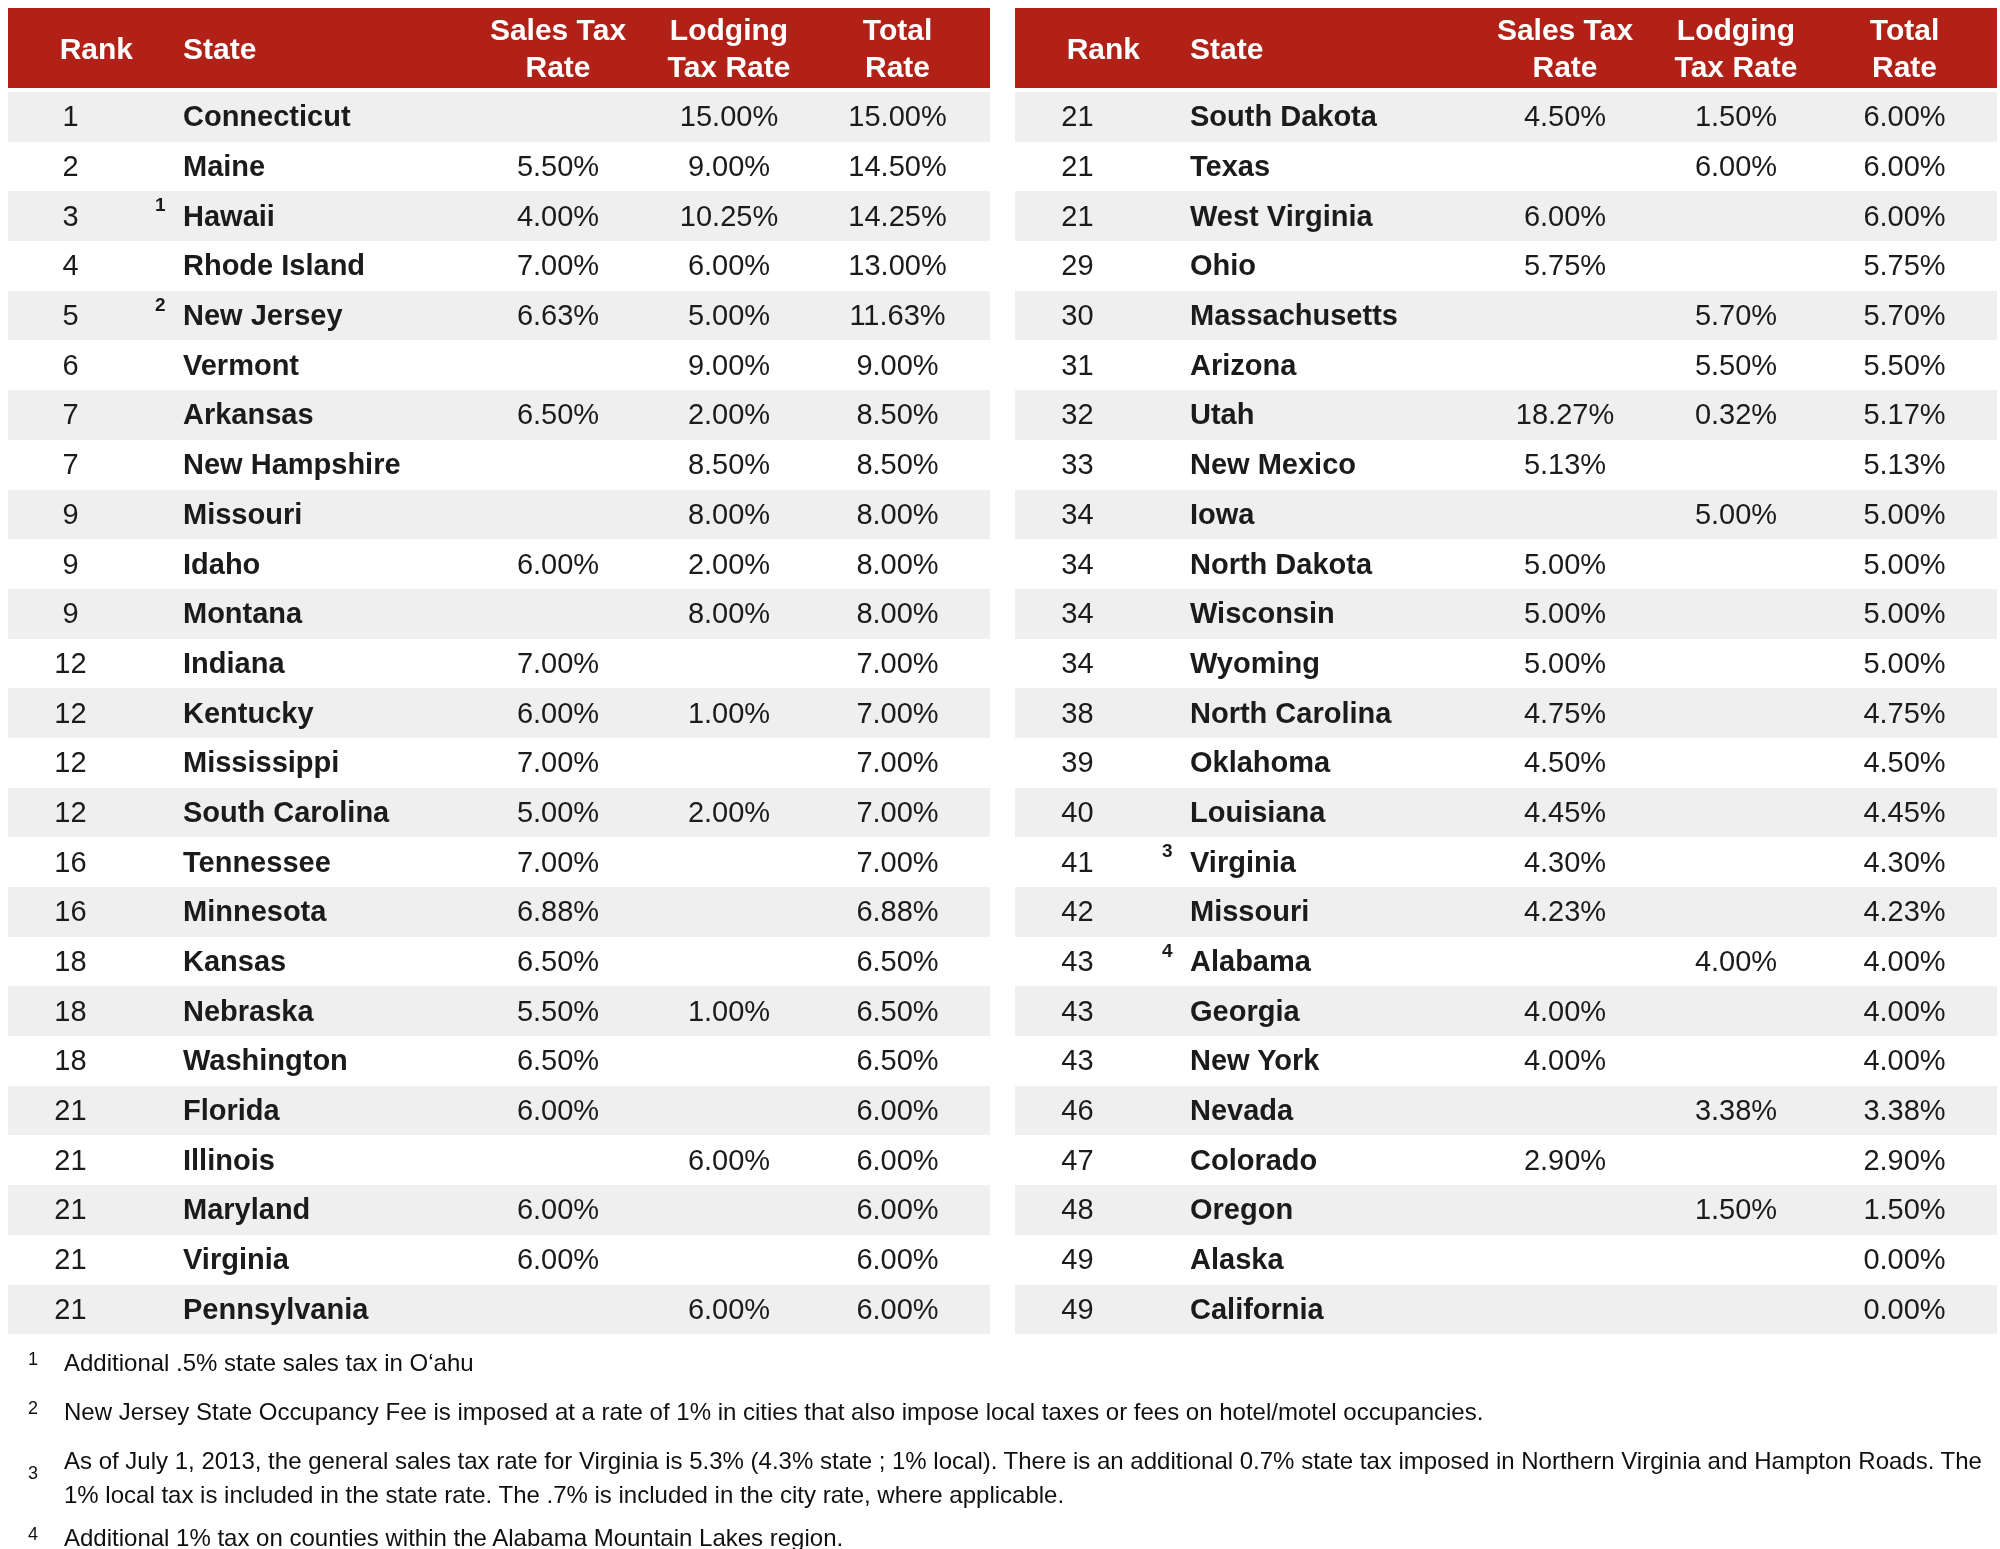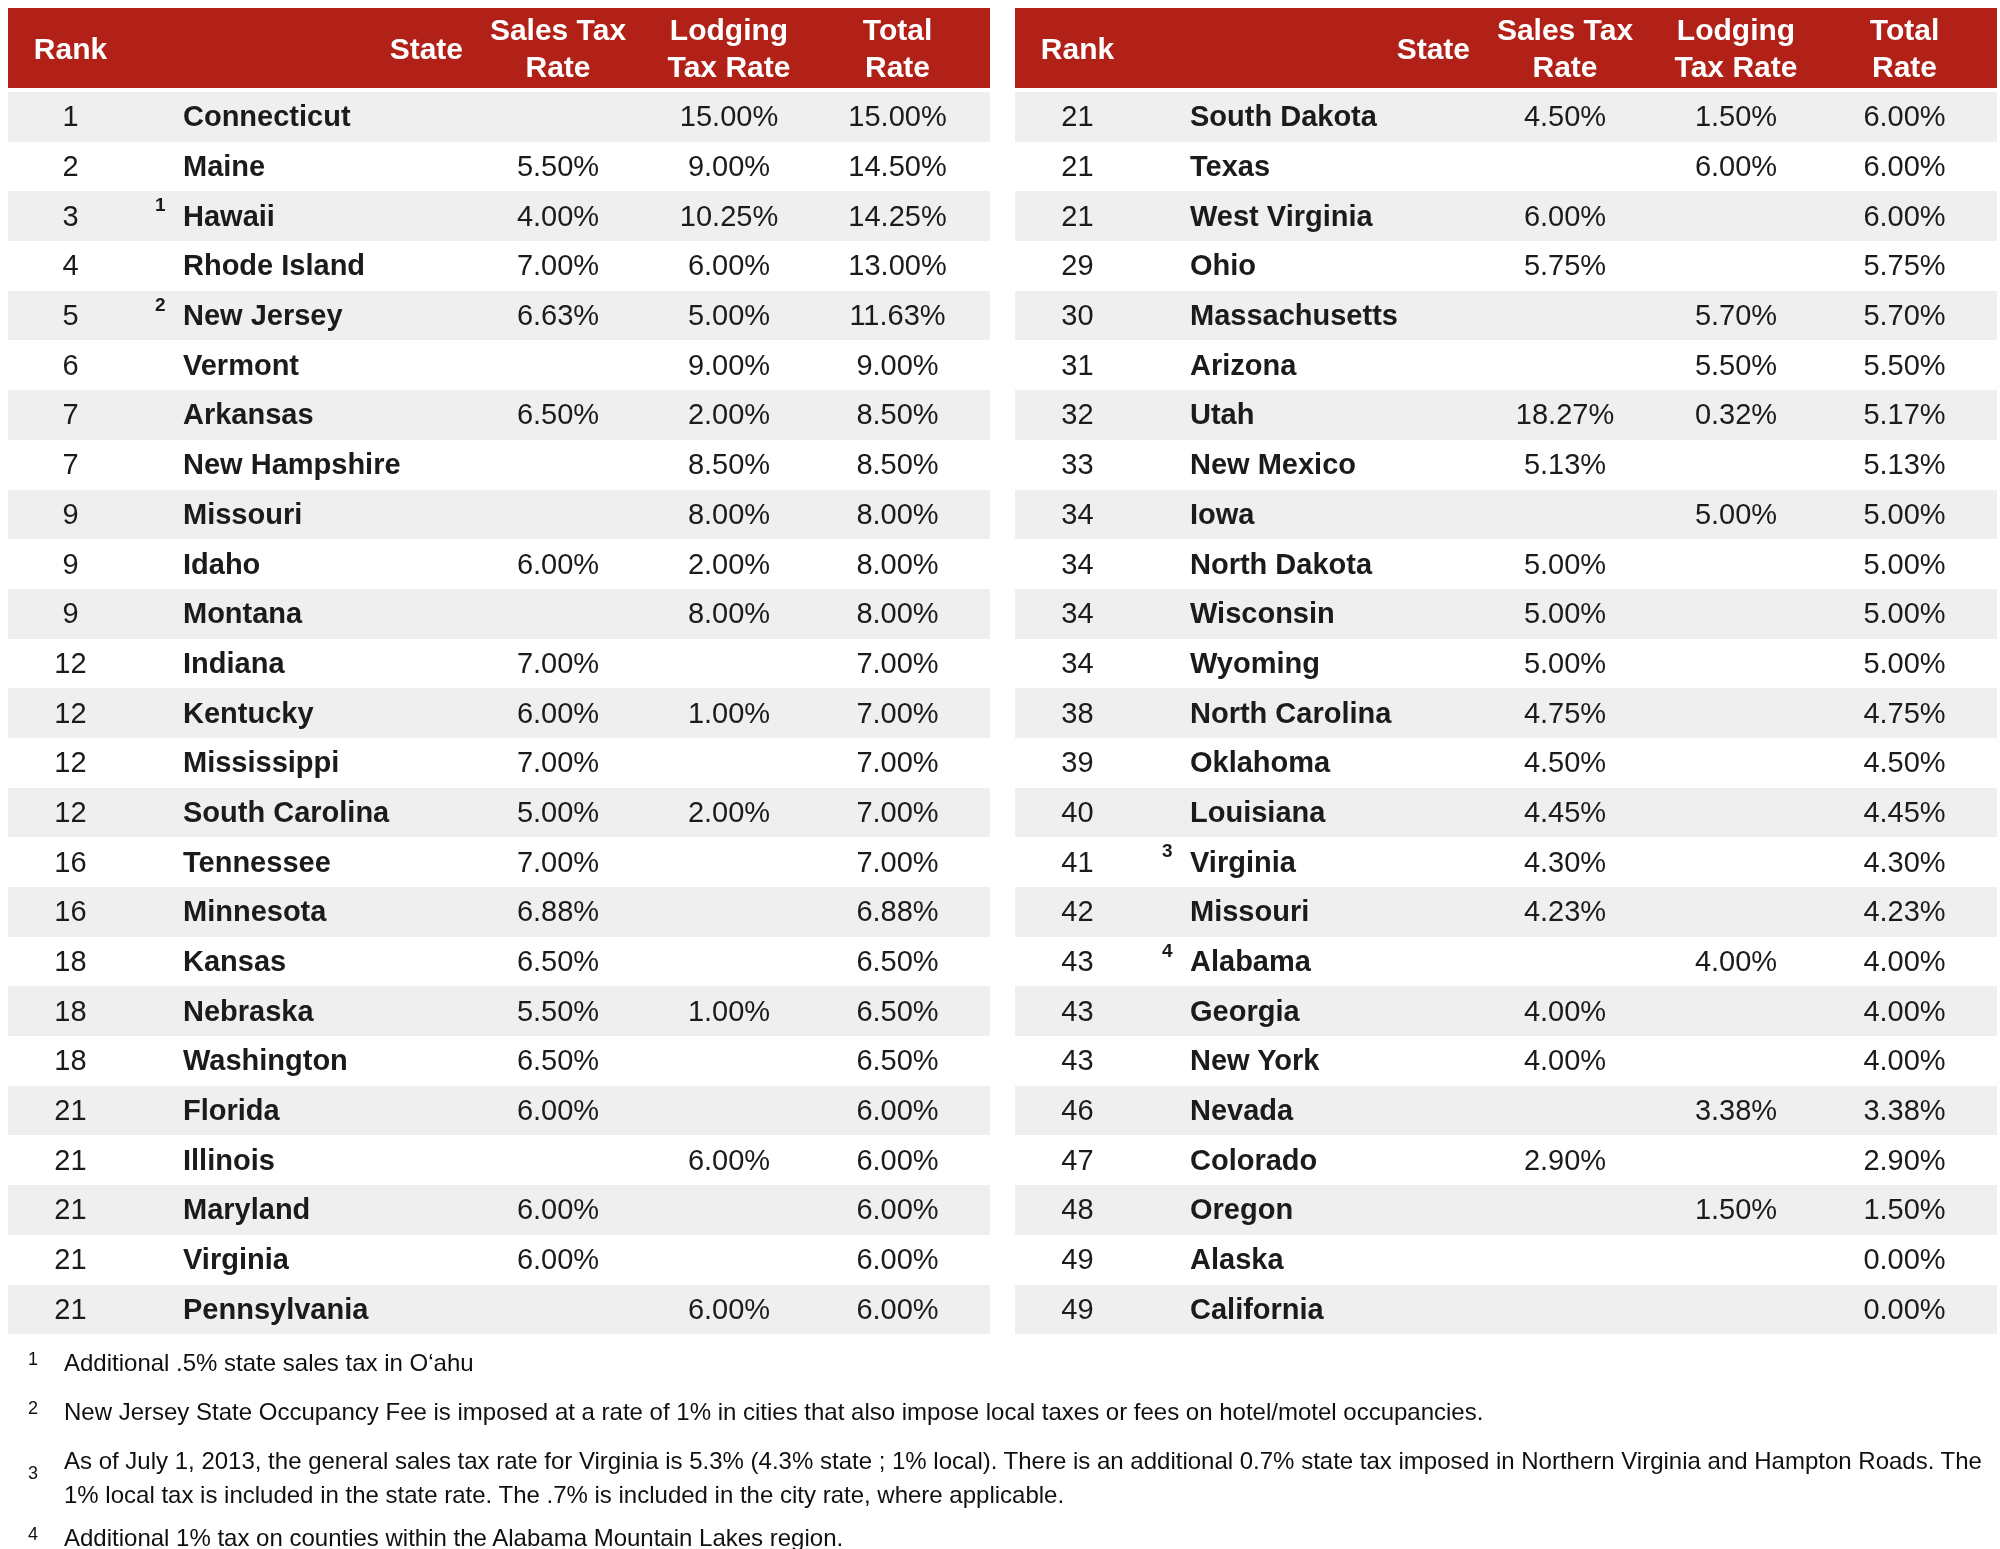--- a/index.html
+++ b/index.html
@@ -41,22 +41,22 @@
     background: #B12118;
     color: #ffffff;
     font-weight: bold;
     font-size: 30px;
     height: 80px;
     vertical-align: middle;
     border-bottom: 4px solid #ffffff;
     line-height: 37px;
     padding: 0;
   }
-  th.c-rank { text-align: center; margin-top: 12px; }
-  th.c-state { text-align: right; padding-left: 50px; }
+  th.c-rank { text-align: right; margin-top: 12px; }
+  th.c-state { text-align: left; padding-left: 50px; }
   th.c-num { text-align: center; }
 
   tbody tr { height: 49.7px; }
   tbody tr:nth-child(odd) td { background: #EFEFEF; }
   tbody td {
     font-size: 29px;
     padding: 0;
     vertical-align: middle;
     white-space: nowrap;
     overflow: hidden;

